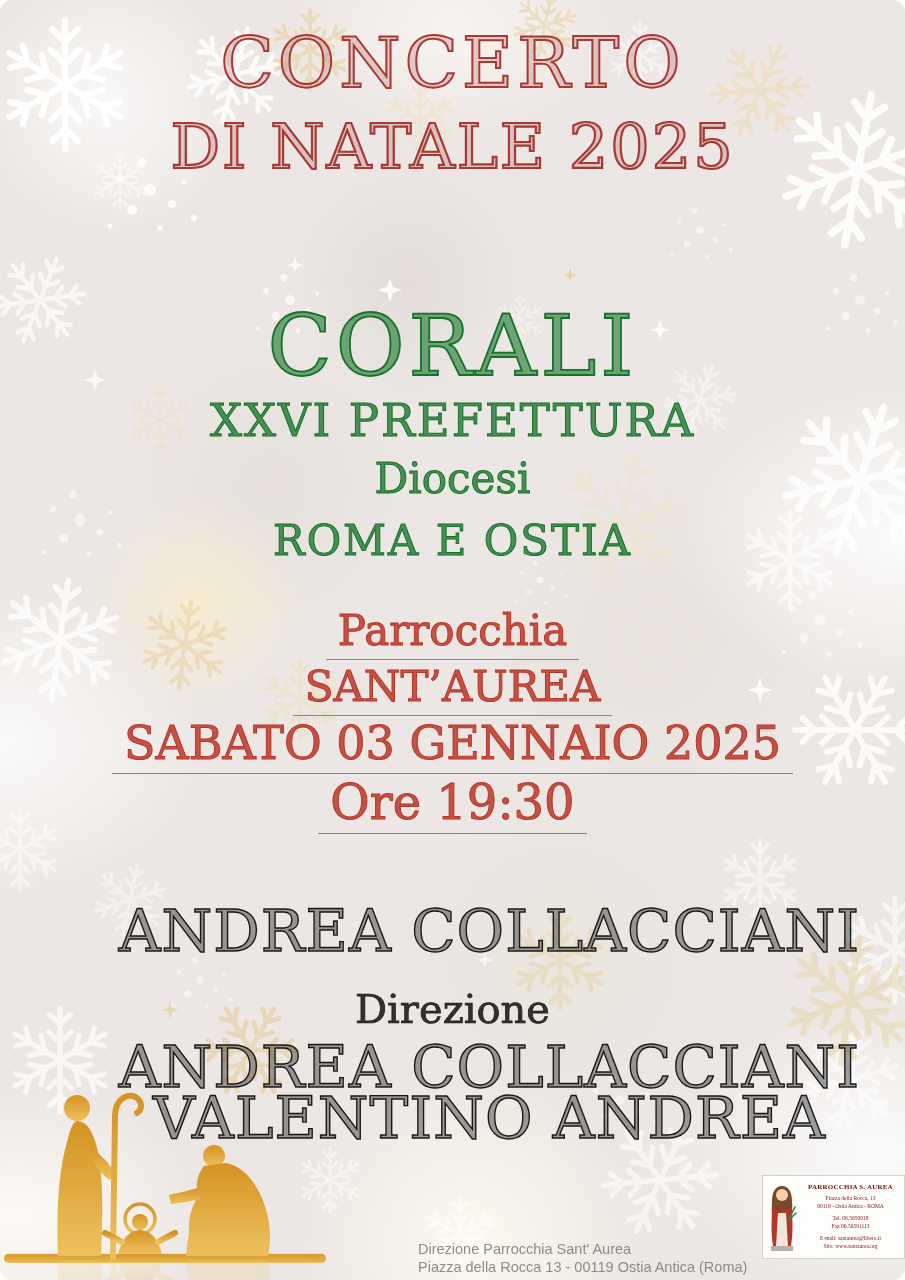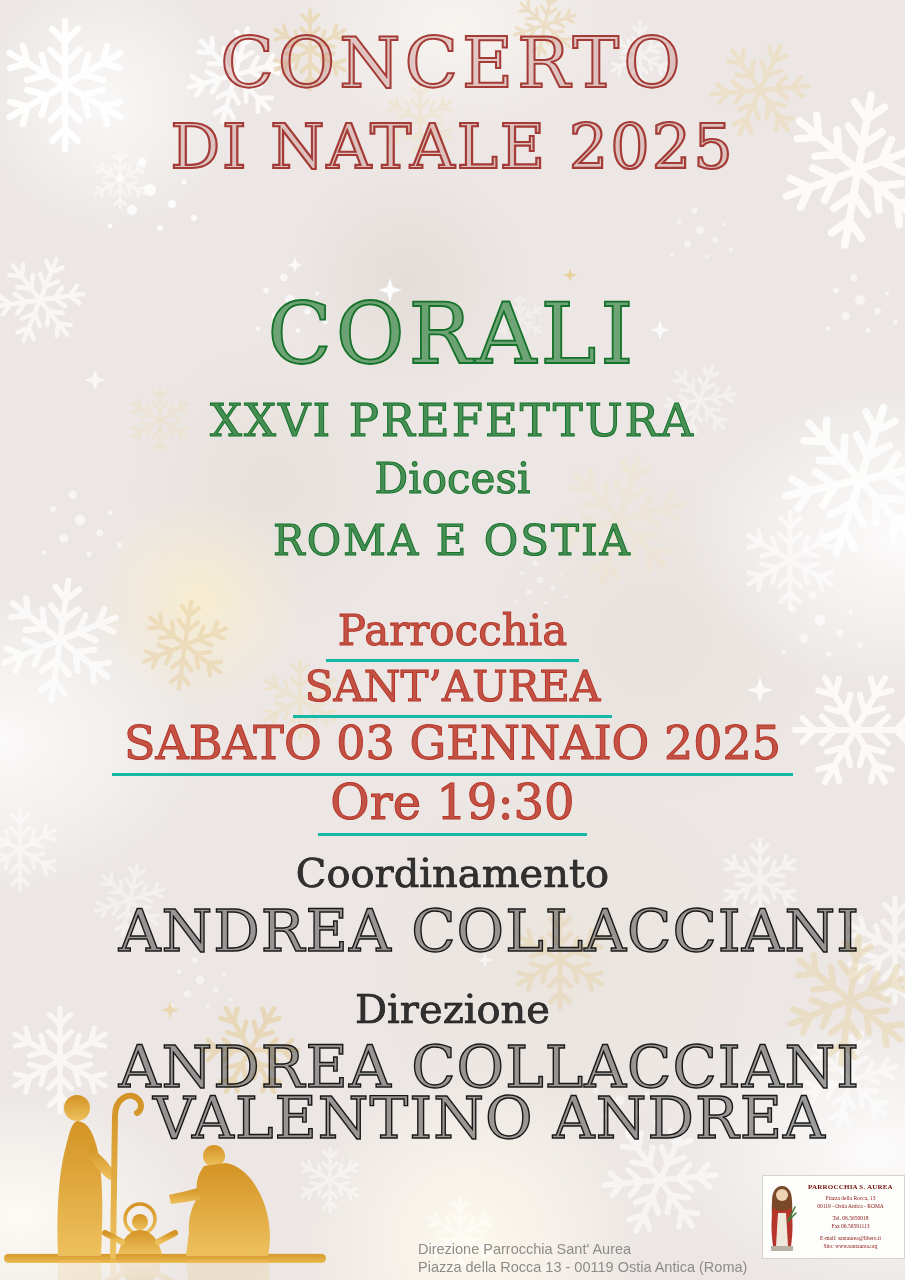--- a/index.html
+++ b/index.html
@@ -1,17 +1,17 @@
 <!DOCTYPE html>
 <html><head>
 <meta charset="utf-8">
 <style>
   html,body{margin:0;padding:0;}
   body{width:905px;height:1280px;overflow:hidden;font-family:"DejaVu Serif","Liberation Serif",serif;}
-  .poster{position:relative;width:905px;height:1280px;background:#ece7e4;overflow:hidden;}
+  .poster{position:relative;width:905px;height:1280px;background:#ece7e4;overflow:hidden;border-radius:12px;}
 
   
   .bg-bokeh{position:absolute;inset:0;
     background-image:
       radial-gradient(150px 150px at 22% 47%, rgba(253,240,198,.65), transparent 70%),
       radial-gradient(230px 230px at 52% 97%, rgba(255,250,238,.95), transparent 75%),
       radial-gradient(320px 220px at 100% 42%, rgba(255,255,255,.85), transparent 70%),
       radial-gradient(300px 220px at 0% 58%, rgba(255,255,255,.8), transparent 70%),
       radial-gradient(280px 190px at 97% 90%, rgba(255,255,255,.85), transparent 75%),
       radial-gradient(250px 170px at 2% 95%, rgba(255,253,248,.9), transparent 75%),
@@ -23,28 +23,28 @@
       radial-gradient(270px 270px at 62% 75%, rgba(234,226,218,.5), transparent 70%);
   }
   .bg-flakes{position:absolute;inset:0;}
 
   .line{position:absolute;left:0;width:100%;text-align:center;line-height:1;white-space:nowrap;}
 
   
   .t1{top:28px;font-size:70px;letter-spacing:4px;color:rgba(164,59,54,.22);-webkit-text-stroke:2px #a43b36;}
   .t2{top:116px;font-size:62px;letter-spacing:2px;color:rgba(164,59,54,.22);-webkit-text-stroke:2.2px #a43b36;}
 
-  .g-big{top:292px;font-size:84px;letter-spacing:4px;color:rgba(27,118,44,.6);-webkit-text-stroke:1.8px #15722a;}
+  .g-big{top:304px;font-size:84px;letter-spacing:4px;color:rgba(27,118,44,.6);-webkit-text-stroke:1.8px #15722a;}
   .g-med{font-size:45px;letter-spacing:2px;color:rgba(24,118,44,.78);-webkit-text-stroke:1px #15722a;}
   .g1{top:398px;}
   .g2{top:458px;font-size:42px;letter-spacing:0;}
   .g3{top:514px;font-size:42px;margin-top:6px;}
 
   .r-med{font-size:42px;color:rgba(189,55,40,.85);-webkit-text-stroke:1px #b5372a;}
-  .u{display:inline-block;border-bottom:3px solid #14b8a6;padding:0 12px 7px;}
+  .u{display:inline-block;border-bottom:1px solid #14b8a6;padding:0 12px 7px;}
   .e1{top:610px;}
   .e2{top:666px;}
   .e3{top:720px;font-size:46px;}
   .e4{top:778px;font-size:48px;}
 
   .k-label{font-size:40px;color:rgba(24,24,24,.88);-webkit-text-stroke:.7px #181818;}
   .k-name{font-size:58px;letter-spacing:1px;color:rgba(24,24,24,.4);padding-left:37px;-webkit-text-stroke:1.4px #181818;}
   .c1{top:853px;} .c2{top:902px;} .d1{top:989px;} .d2{top:1038px;} .d3{top:1089px;}
 
   .nativity{position:absolute;left:0;top:1072px;}
@@ -160,21 +160,20 @@
   <div class="line g-big">CORALI</div>
   <div class="line g-med g1">XXVI PREFETTURA</div>
   <div class="line g-med g2">Diocesi</div>
   <div class="line g-med g3">ROMA E OSTIA</div>
 
   <div class="line r-med e1"><span class="u">Parrocchia</span></div>
   <div class="line r-med e2"><span class="u">SANT’AUREA</span></div>
   <div class="line r-med e3"><span class="u">SABATO 03 GENNAIO 2025</span></div>
   <div class="line r-med e4"><span class="u">Ore 19:30</span></div>
 
-  <div class="line k-label c1">Coordinamento</div>
   <div class="line k-name c2">ANDREA COLLACCIANI</div>
 
   <div class="line k-label d1">Direzione</div>
   <div class="line k-name d2">ANDREA COLLACCIANI</div>
   <div class="line k-name d3">VALENTINO ANDREA</div>
 
   <svg class="nativity" width="330" height="208" viewBox="0 0 330 208" aria-hidden="true">
     <defs>
       <linearGradient id="goldg" x1="0" y1="0" x2="0" y2="1">
         <stop offset="0" stop-color="#d49324"></stop>

